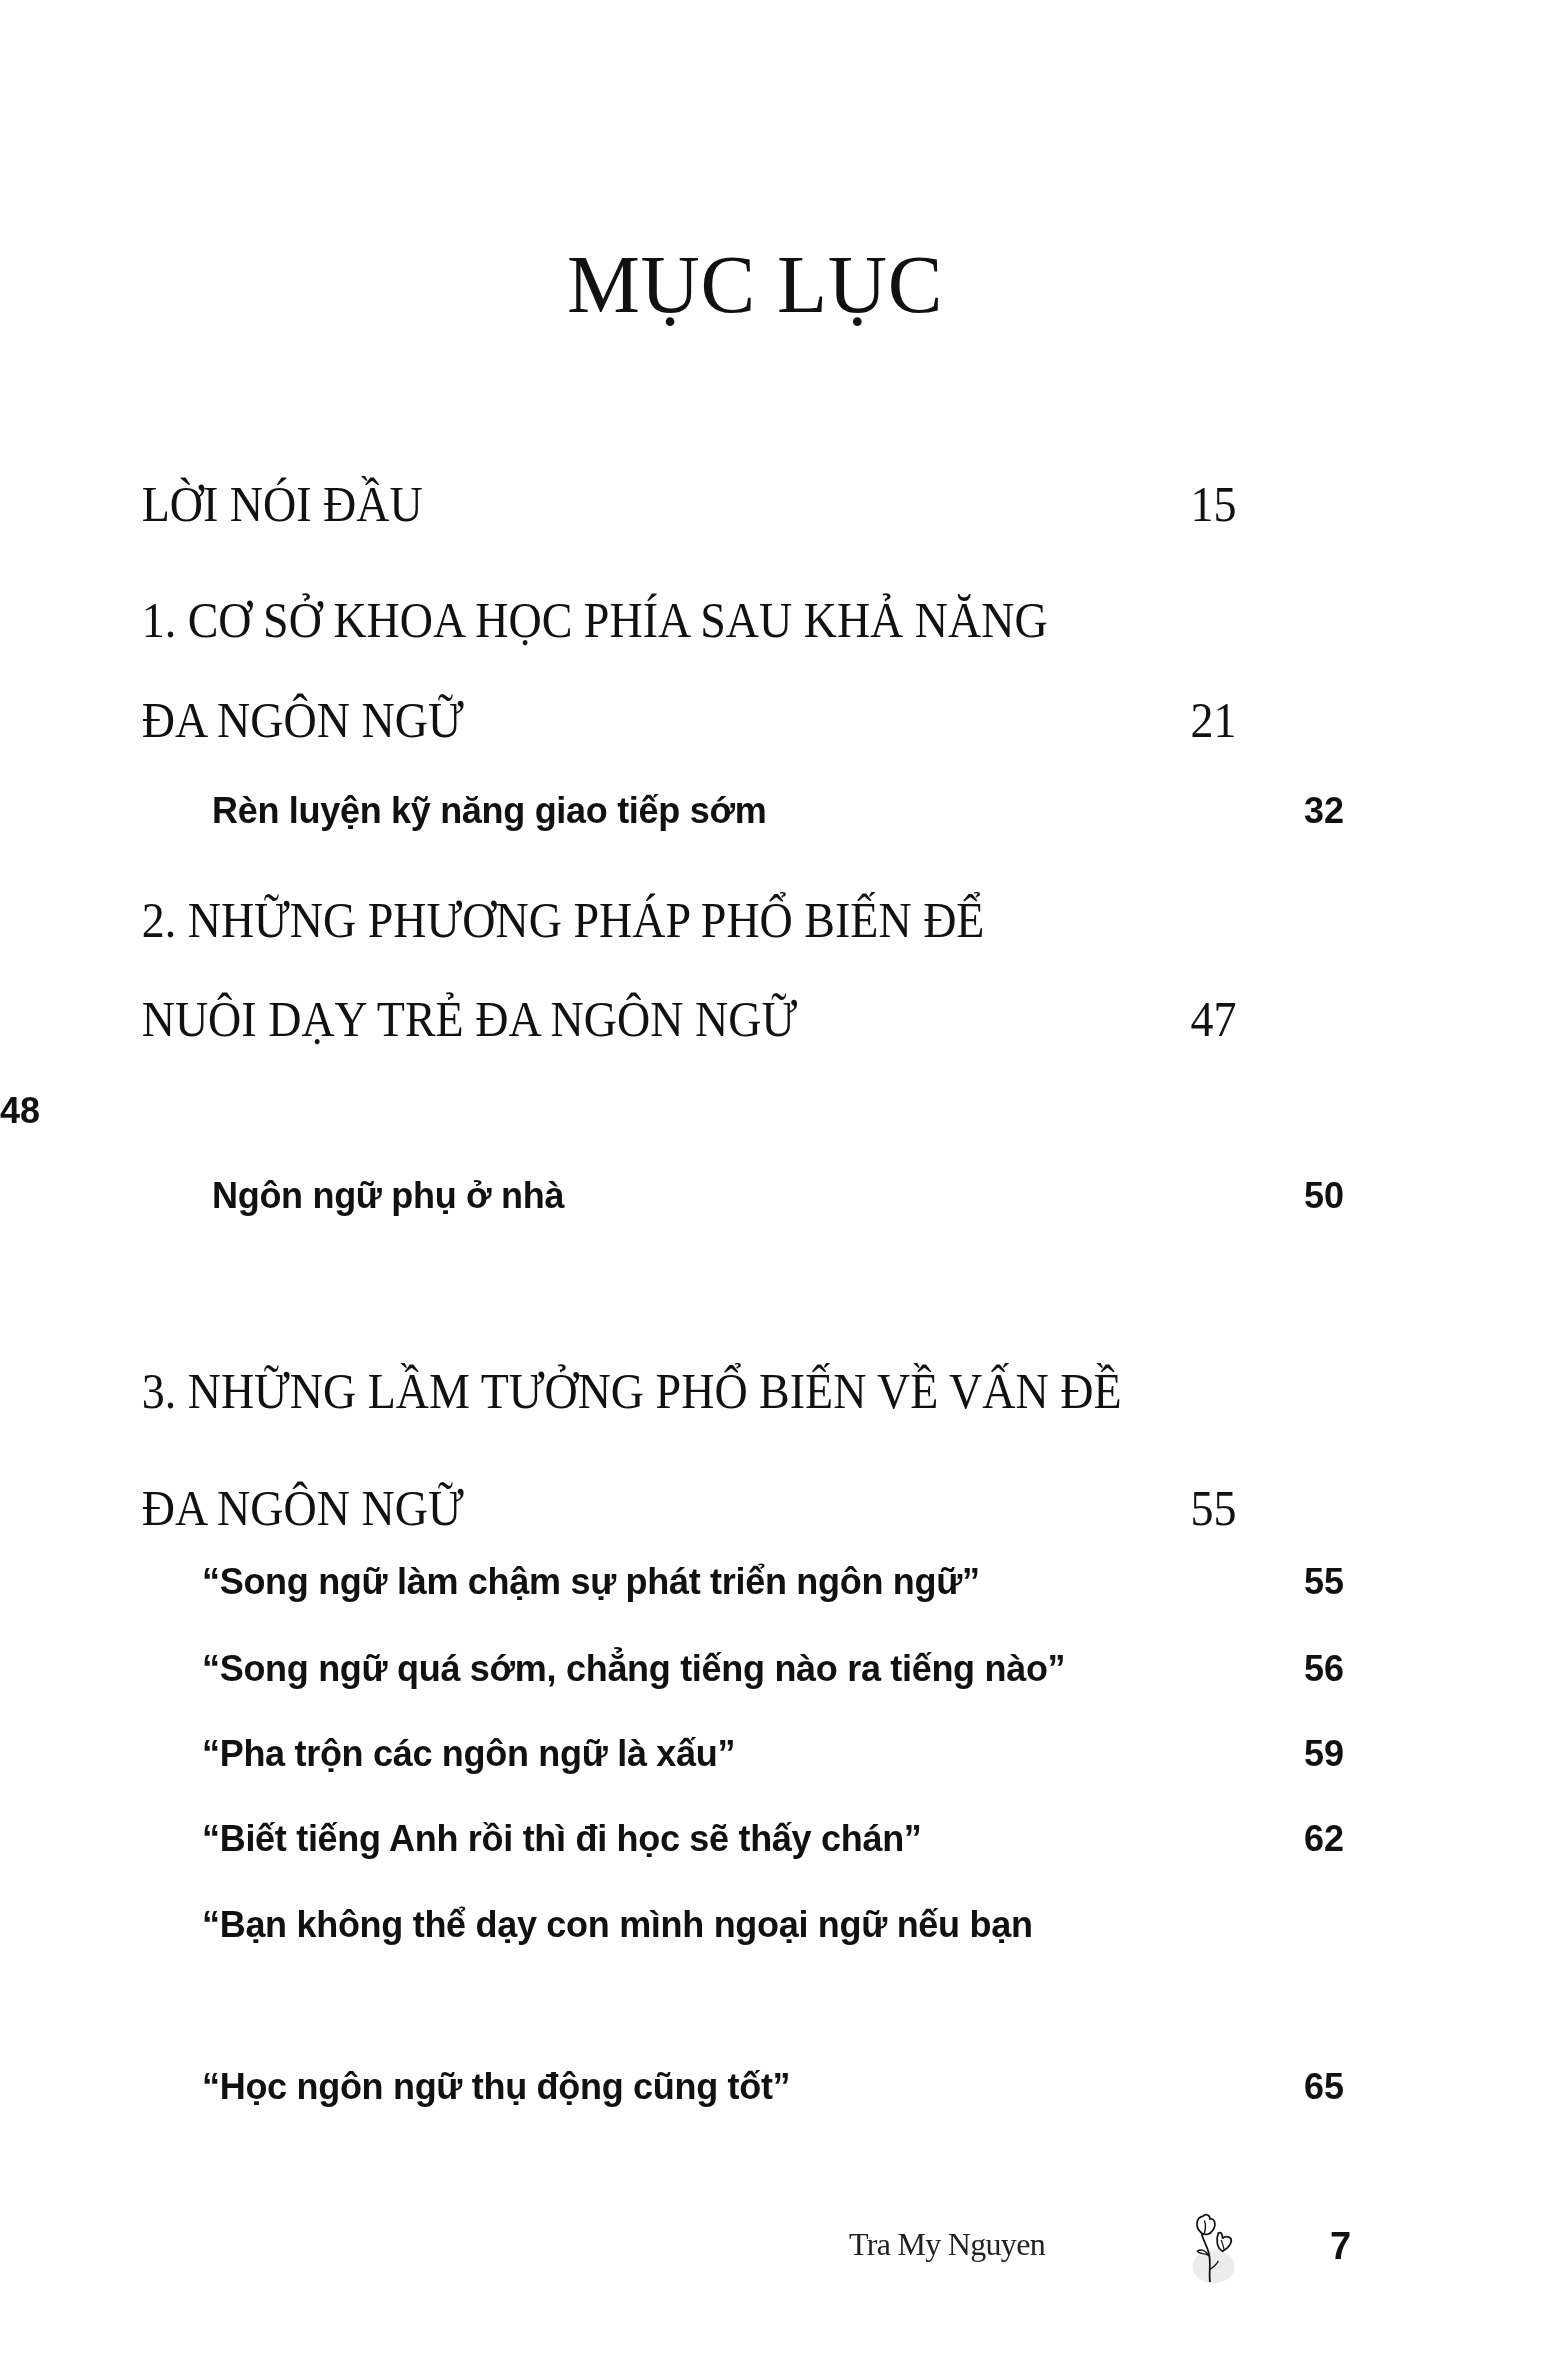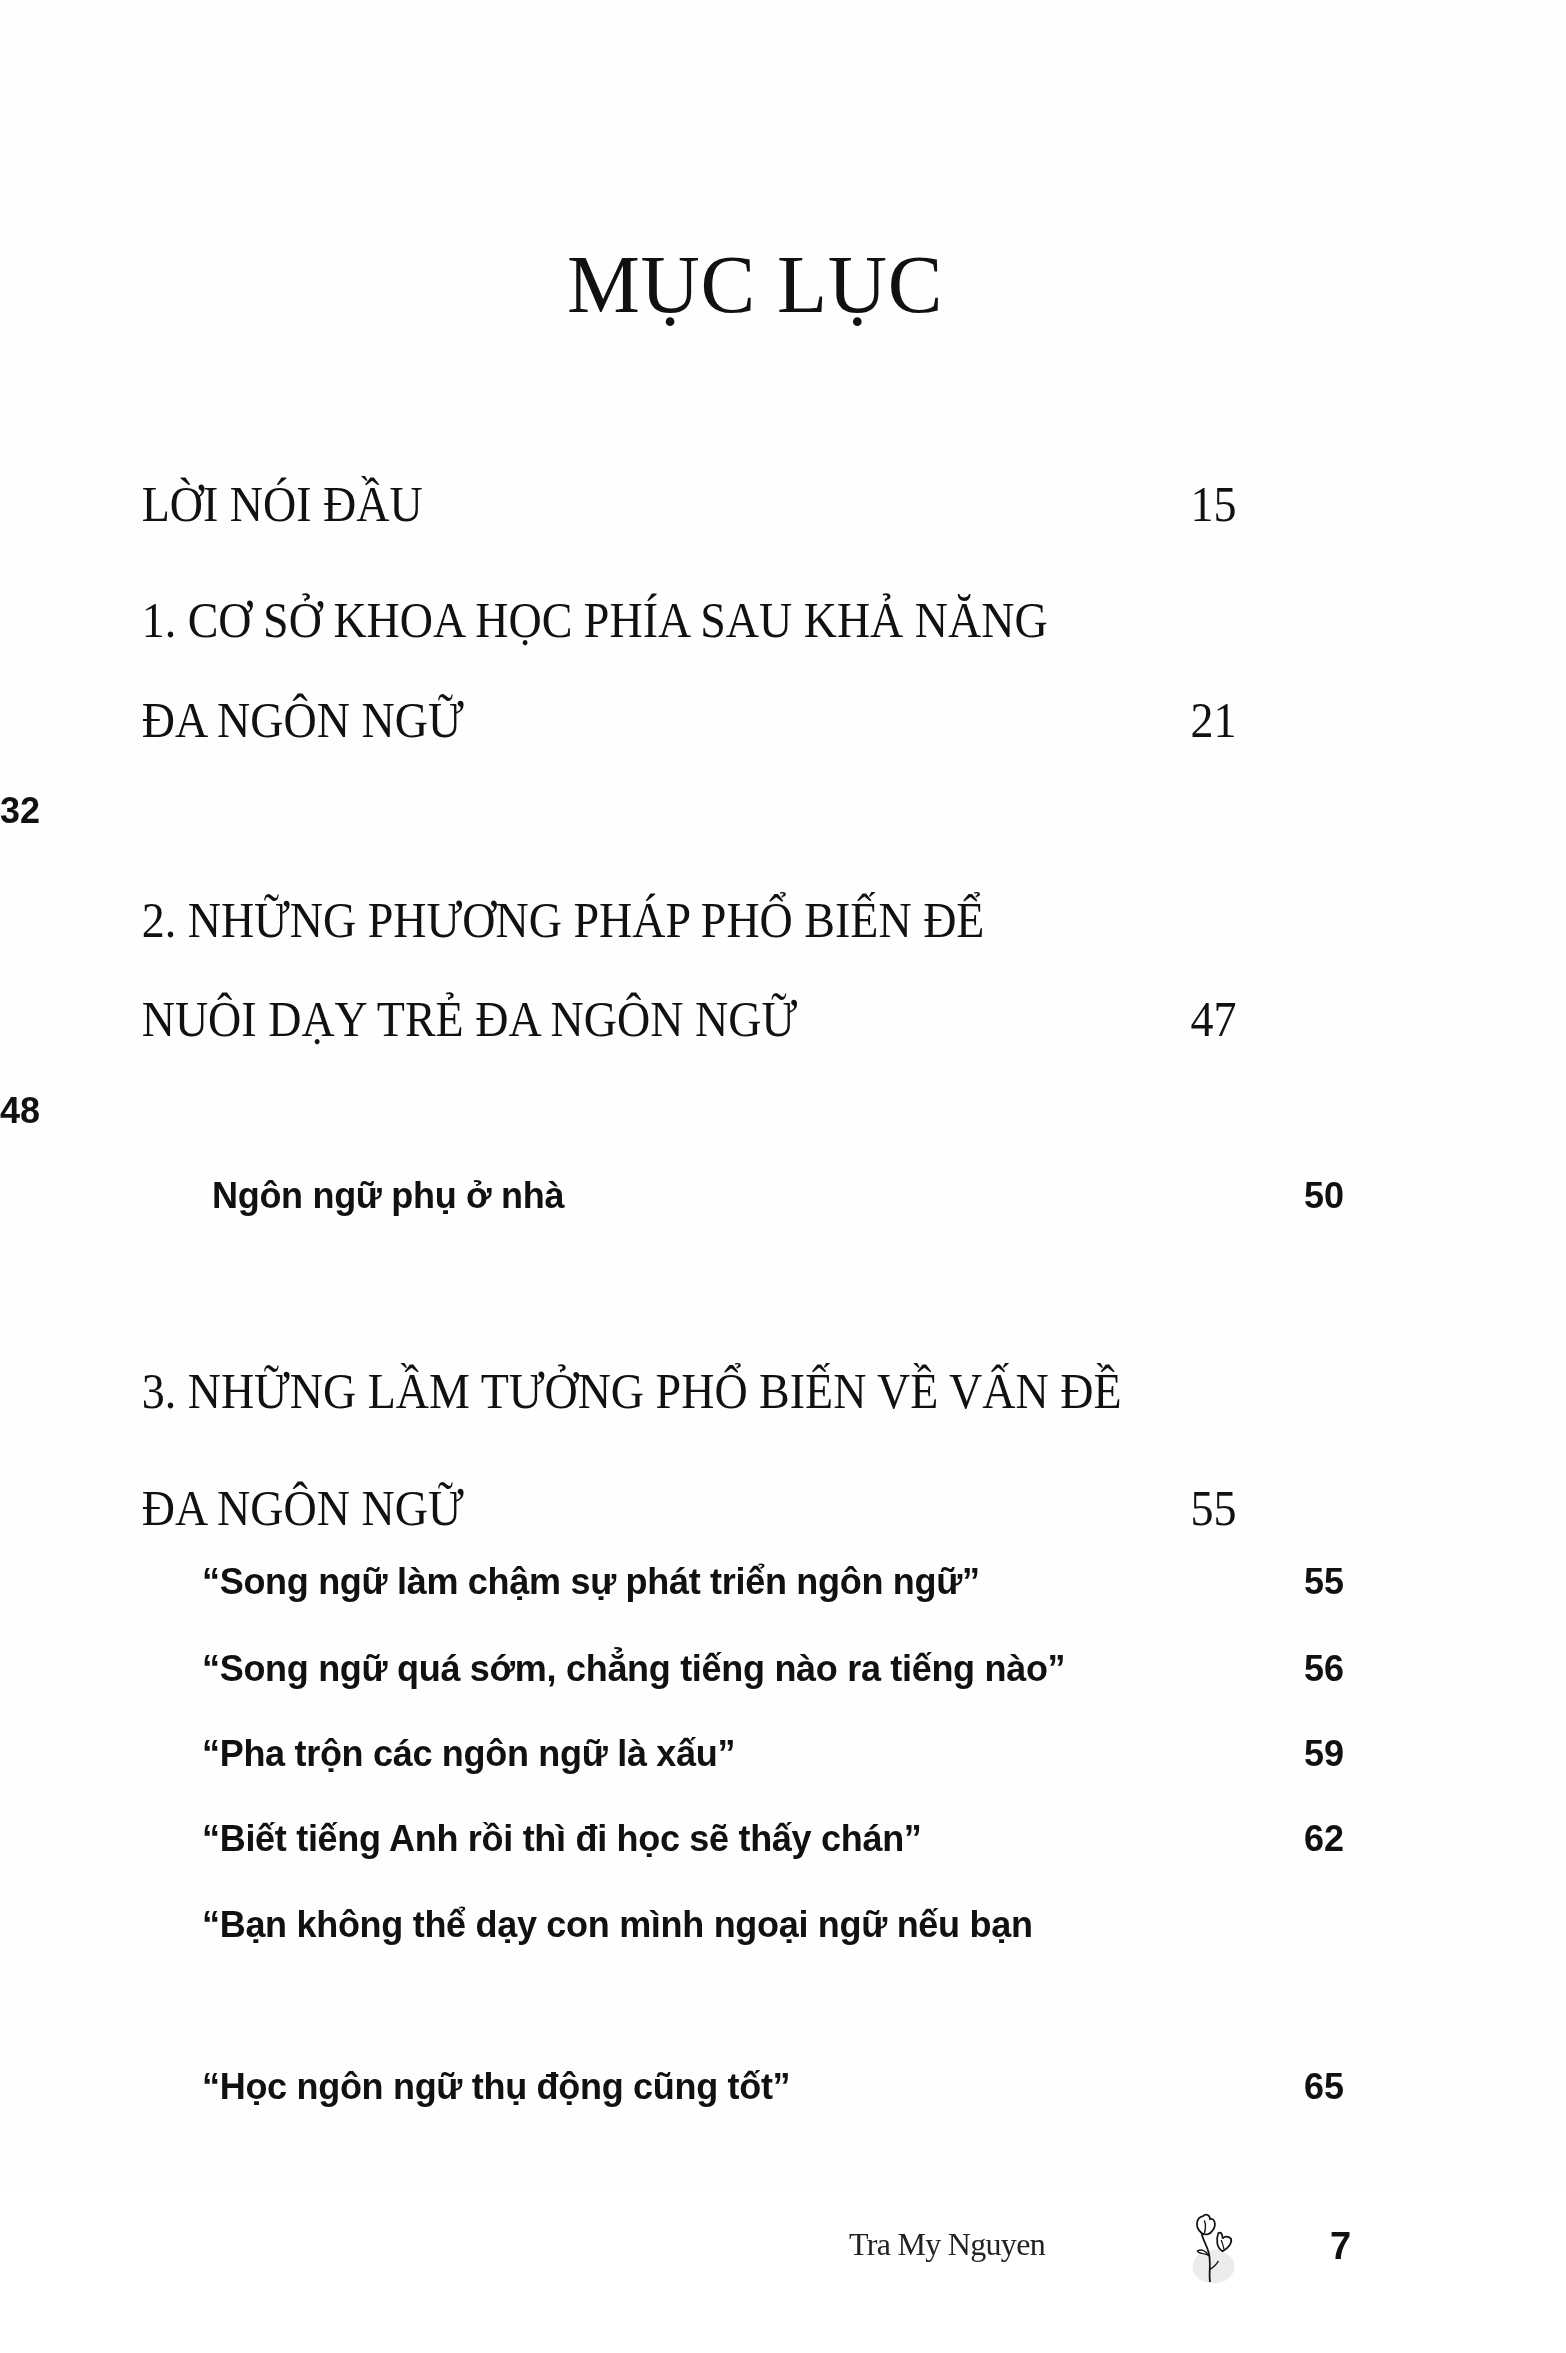--- a/index.html
+++ b/index.html
@@ -128,20 +128,21 @@
       <span class="txt">1. CƠ SỞ KHOA HỌC PHÍA SAU KHẢ NĂNG</span>
       <span class="num"></span>
     </div>
 
     <div class="line serif" style="top:689px">
       <span class="txt">ĐA NGÔN NGỮ</span>
       <span class="num">21</span>
     </div>
 
     <div class="line sans" style="top:779px">
+      <span class="txt">Rèn luyện kỹ năng giao tiếp sớm</span>
       <span class="num">32</span>
     </div>
 
     <div class="line serif" style="top:889px">
       <span class="txt">2. NHỮNG PHƯƠNG PHÁP PHỔ BIẾN ĐỂ</span>
       <span class="num"></span>
     </div>
 
     <div class="line serif" style="top:988px">
       <span class="txt">NUÔI DẠY TRẺ ĐA NGÔN NGỮ</span>

